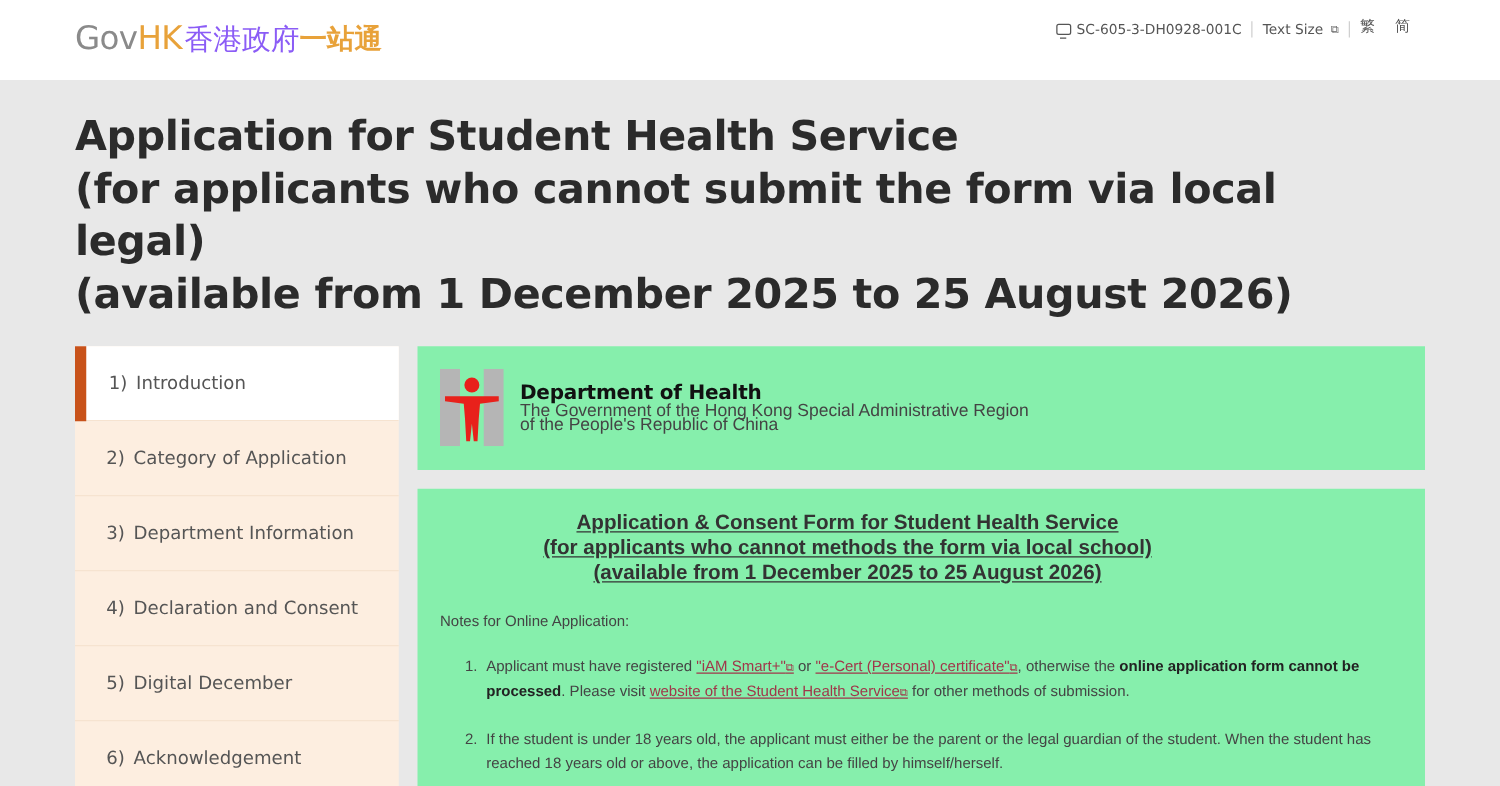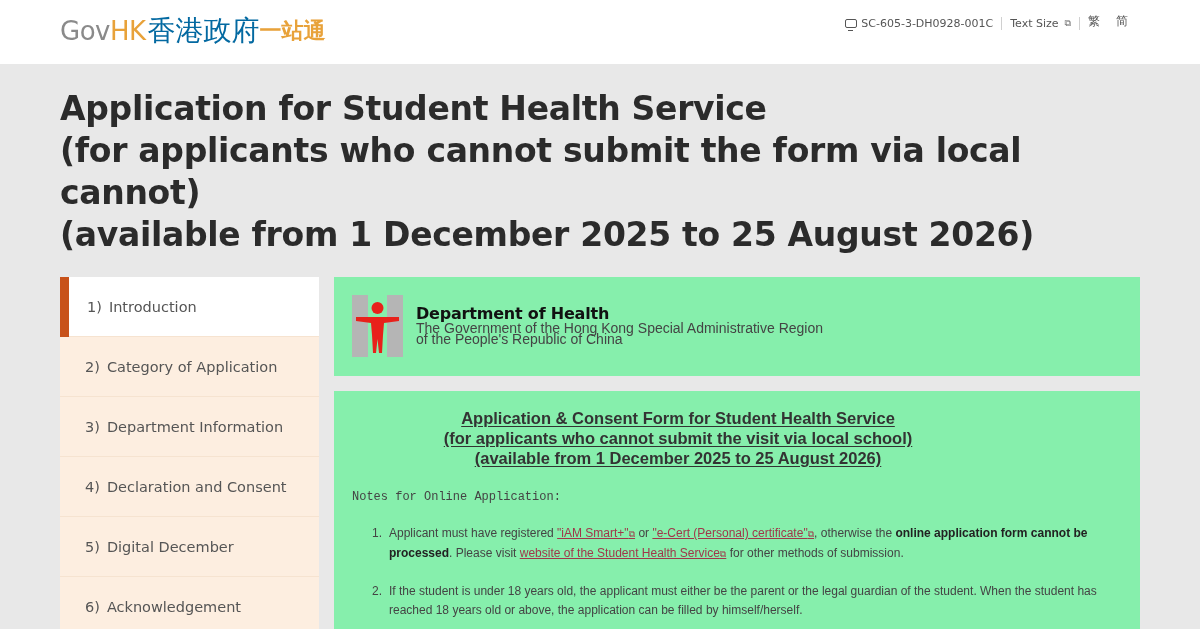--- a/index.html
+++ b/index.html
@@ -3,21 +3,21 @@
   <meta charset="utf-8">
   <style>
     * { box-sizing: border-box; margin: 0; padding: 0; }
     html, body { width: 1200px; height: 629px; overflow: hidden; }
     body { background: #e8e8e8; font-family: "DejaVu Sans", sans-serif; color: #333; }
 
     .topbar { position: absolute; left: 0; top: 0; width: 1200px; height: 64px; background: #ffffff; }
     .logo { position: absolute; left: 60px; top: 14px; height: 34px; display: flex; align-items: center; }
     .logo .gov { font-family: "DejaVu Sans", sans-serif; font-size: 26px; color: #8a8a8a; letter-spacing: -0.5px; }
     .logo .hk { font-family: "DejaVu Sans", sans-serif; font-size: 26px; color: #e8a23a; letter-spacing: -0.5px; }
-    .logo .zh1 { font-size: 28px; color: #0369a1; margin-left: 2px; }
+    .logo .zh1 { font-size: 23px; color: #8b5cf6; margin-left: 2px; }
     .logo .zh2 { font-size: 22px; color: #e8a23a; font-weight: bold; text-align: center; }
 
     .toplinks { position: absolute; right: 64px; top: 13px; display: flex; align-items: flex-end; font-size: 11px; color: #555; }
     .toplinks .item { display: flex; align-items: center; padding: 0 8px; }
     .toplinks .sep { width: 1px; height: 13px; background: #d0d0d0; }
     .monitor-icon { width: 12px; height: 9px; border: 1.5px solid #555; border-radius: 2px; margin-right: 4px; position: relative; }
     .monitor-icon::after { content: ""; position: absolute; left: 2px; bottom: -4px; width: 5px; height: 1.5px; background: #555; }
     .ext-icon { font-size: 9px; margin-left: 6px; color: #666; }
     .lang { padding: 0 8px; font-size: 12px; }
 
@@ -32,21 +32,21 @@
     .card { position: absolute; background: #86efac; }
     .dh-card { left: 334px; top: 277px; width: 806px; height: 99px; }
     .dh-logo { position: absolute; left: 18px; top: 18px; width: 51px; height: 62px; }
     .dh-text { position: absolute; left: 82px; top: 27px; }
     .dh-name { font-family: "DejaVu Sans", sans-serif; font-weight: bold; font-size: 16px; color: #111; letter-spacing: -0.2px; }
     .dh-sub { font-family: "Liberation Sans", sans-serif; font-size: 14px; line-height: 11px; color: #444; }
 
     .form-card { left: 334px; top: 391px; width: 806px; height: 238px; }
     .form-heading { position: absolute; left: 0; top: 17px; width: 688px; text-align: center; font-family: Liberation Sans, sans-serif; font-weight: bold; font-size: 16.5px; line-height: 20px; color: #333; }
     .form-heading span { text-decoration: underline; text-underline-offset: 2px; display: block; }
-    .notes-label { position: absolute; left: 18px; top: 99px; font-family: Liberation Mono, monospace; font-size: 12px; color: #444; }
+    .notes-label { position: absolute; left: 18px; top: 99px; font-family: Liberation Sans, sans-serif; font-size: 12px; color: #444; }
     .notes { position: absolute; left: 38px; top: 133px; width: 730px; font-family: "Liberation Sans", sans-serif; font-size: 12px; line-height: 19px; color: #444; list-style: none; }
     .notes li { position: relative; padding-left: 17px; margin-bottom: 18px; }
     .notes li .n { position: absolute; left: 0; top: 0; }
     .notes a { color: #a0374a; text-decoration: underline; }
     .notes b { color: #222; }
     .lnk-ext { font-size: 9px; }
   </style>
 </head>
 <body>
 
@@ -69,21 +69,21 @@
     </div>
     <div class="sep"></div>
     <span class="lang">繁</span>
     <span class="lang">简</span>
   </div>
 </div>
 
 <h1 class="page-title">
   <div>Application for Student Health Service</div>
   <div>(for applicants who cannot submit the form via local</div>
-  <div>cannot)</div>
+  <div>legal)</div>
   <div>(available from 1 December 2025 to 25 August 2026)</div>
 </h1>
 
 <nav class="sidebar">
   <div class="step active">
     <span class="num">1)</span>
     <span>Introduction</span>
   </div>
   <div class="step">
     <span class="num">2)</span>
@@ -117,21 +117,21 @@
   <div class="dh-text">
     <div class="dh-name">Department of Health</div>
     <div class="dh-sub">The Government of the Hong Kong Special Administrative Region</div>
     <div class="dh-sub">of the People's Republic of China</div>
   </div>
 </section>
 
 <section class="card form-card">
   <h2 class="form-heading">
     <span>Application &amp; Consent Form for Student Health Service</span>
-    <span>(for applicants who cannot submit the visit via local school)</span>
+    <span>(for applicants who cannot methods the form via local school)</span>
     <span>(available from 1 December 2025 to 25 August 2026)</span>
   </h2>
   <div class="notes-label">Notes for Online Application:</div>
   <ol class="notes">
     <li>
       <span class="n">1.</span>
       <span>Applicant must have registered </span><a><span>"iAM Smart+"</span><span class="lnk-ext">⧉</span></a><span> or </span><a><span>"e-Cert (Personal) certificate"</span><span class="lnk-ext">⧉</span></a><span>, otherwise the </span><b>online application form cannot be processed</b><span>. Please visit </span><a><span>website of the Student Health Service</span><span class="lnk-ext">⧉</span></a><span> for other methods of submission.</span>
     </li>
     <li>
       <span class="n">2.</span>

